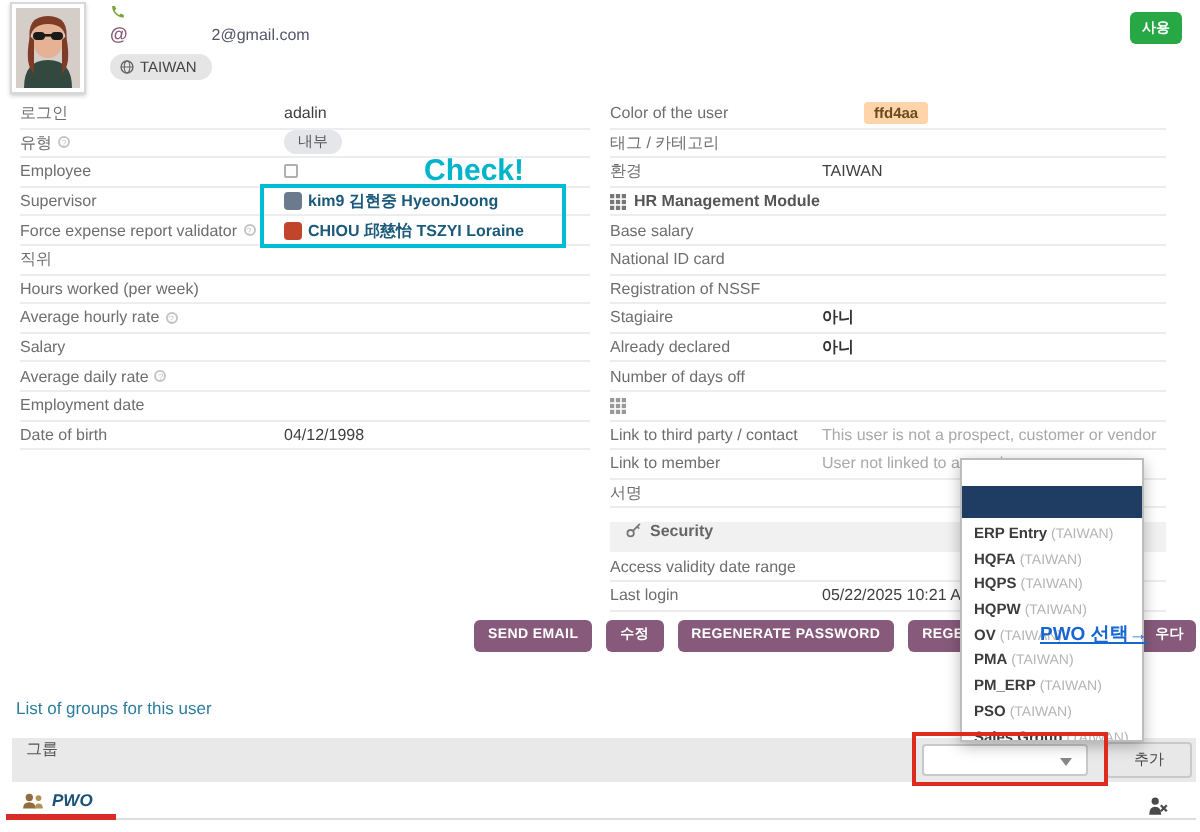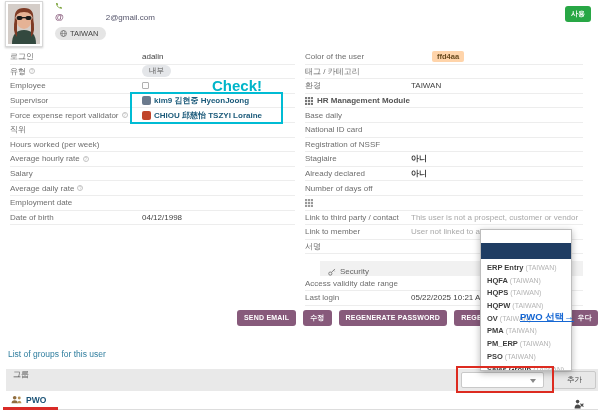--- a/index.html
+++ b/index.html
@@ -31,22 +31,22 @@
   .muted { color:#a9a9a9; }
   .bold-val { font-weight:bold; color:#333; }
   .section-row { font-weight:bold; color:#555; gap:4px; display:flex; align-items:center; }
   .pill { background:#e4e6e9; color:#555; border-radius:8px; padding:1px 7px; font-size:7.5px; }
   .color-badge { background:#ffd4aa; color:#6b4c20; padding:1px 5px; border-radius:2px; font-size:7.5px; font-weight:600;margin-left:21px; }
   .checkbox { width:7px; height:7px; border:1px solid #b0b0b0; border-radius:1px; background:#fdfdfd; }
   .info-icon { width:6px; height:6px; border:1px solid #c4c4c4; border-radius:50%; color:#c4c4c4;
     font-size:4.5px; line-height:5px; text-align:center; display:inline-block; }
   .person-link { display:flex; align-items:center; gap:3px; color:#1b5a7a; font-weight:600; cursor:pointer;justify-content:flex-end; }
   .mini-avatar { width:9px; height:9px; border-radius:2px; display:inline-block; }
-  .security-band { margin-top:7px; height:15px; background:#f1f1f1; display:flex; align-items:flex-end;
-    gap:4px; padding-left:8px; font-weight:normal; color:#666;margin-left:15px; }
+  .security-band { margin-top:7px; height:15px; background:#f1f1f1; display:flex; align-items:flex-start;
+    gap:4px; padding-left:8px; font-weight:bold; color:#666; }
 
   
   .btn-row { position:absolute; top:310px; left:237px; display:flex; gap:7px; z-index:4; }
   .pbtn { background:#875a7b; color:#fff; font-size:7px; font-weight:bold; letter-spacing:.2px;
     height:16px; line-height:16px; padding:0 7px; border-radius:3px; border:none; white-space:nowrap;
     overflow:hidden; cursor:pointer; }
   .pbtn-clipped { position:absolute; top:310px; left:552px; width:46px; text-align:right; padding-right:6px; z-index:3; }
 
   
   .dropdown { position:absolute; left:480px; top:229px; width:92px; height:142px; background:#fff;
@@ -63,22 +63,22 @@
     display:flex; }
   .groups-col { font-size:8px; color:#555; padding-left:7px; }
   .group-select { position:absolute; left:461px; top:372px; width:83px; height:16px; background:#fff;
     border:1px solid #c9c9c9; border-radius:2px; cursor:pointer; }
   .caret { position:absolute; right:7px; top:6px; width:0; height:0; border-left:3px solid transparent;
     border-right:3px solid transparent; border-top:4px solid #888; }
   .add-btn { position:absolute; left:553px; top:371px; width:43px; height:18px; background:#e8e8e8;
     border:1px solid #c9c9c9; border-radius:2px; font-size:7.5px; color:#444; cursor:pointer; }
   .group-row { position:absolute; left:6px; top:391px; width:592px; height:19px; display:flex;
     align-items:center; border-bottom:1px solid #ddd; }
-  .group-link { display:flex; align-items:flex-start; gap:4px; padding-left:5px; color:#1a5276;
-    font-size:8.5px; font-weight:600; cursor:pointer; }
+  .group-link { display:flex; align-items:flex-end; gap:4px; padding-left:5px; color:#1a5276;
+    font-size:8.5px; font-weight:600; cursor:pointer;font-style:italic; }
   .remove-icon { position:absolute; right:14px; top:4px; cursor:pointer; }
 
   
   .ann-check { position:absolute; left:212px; top:77px; color:#00b5c9; font-size:15px; font-weight:bold; z-index:10; }
   .ann-teal-box { position:absolute; left:130px; top:92px; width:153px; height:32px;
     border:2px solid #00bcd4; z-index:10; }
   .ann-blue { position:absolute; left:520px; top:311px; color:#1667d3; font-size:9.5px; font-weight:bold; z-index:30;text-decoration:underline; }
   .ann-red-box { position:absolute; left:456px; top:366px; width:98px; height:27px;
     border:2px solid #dd2b20; z-index:30; }
   .ann-red-underline { position:absolute; left:3px; top:407px; width:55px; height:3px; background:#d92b27; z-index:30; }
@@ -216,21 +216,21 @@
             <rect x="3.3" y="3.3" width="2.4" height="2.4"></rect>
             <rect x="6.6" y="3.3" width="2.4" height="2.4"></rect>
         <rect y="6.6" width="2.4" height="2.4"></rect>
             <rect x="3.3" y="6.6" width="2.4" height="2.4"></rect>
             <rect x="6.6" y="6.6" width="2.4" height="2.4"></rect>
           </g>
       </svg>
       <span>HR Management Module</span>
     </div>
     <div class="frow">
-      <span class="lbl">Base daily</span>
+      <span class="lbl">Base salary</span>
       <span class="val"></span>
     </div>
     <div class="frow">
       <span class="lbl">National ID card</span>
       <span class="val"></span>
     </div>
     <div class="frow">
       <span class="lbl">Registration of NSSF</span>
       <span class="val"></span>
     </div>

